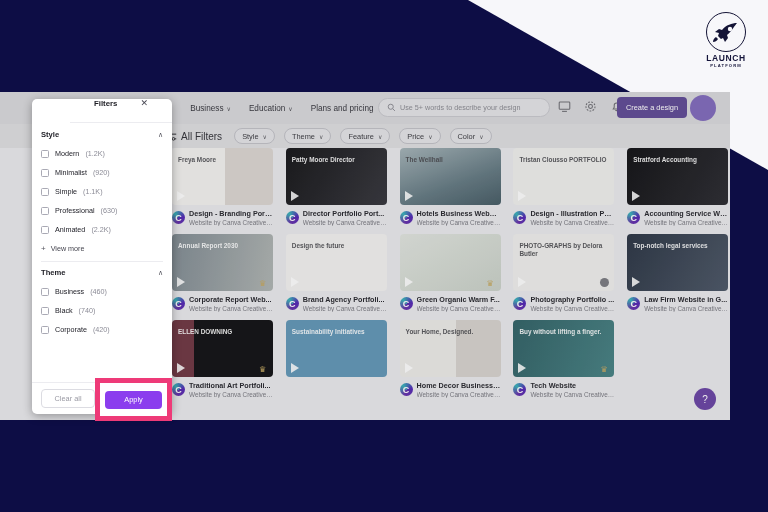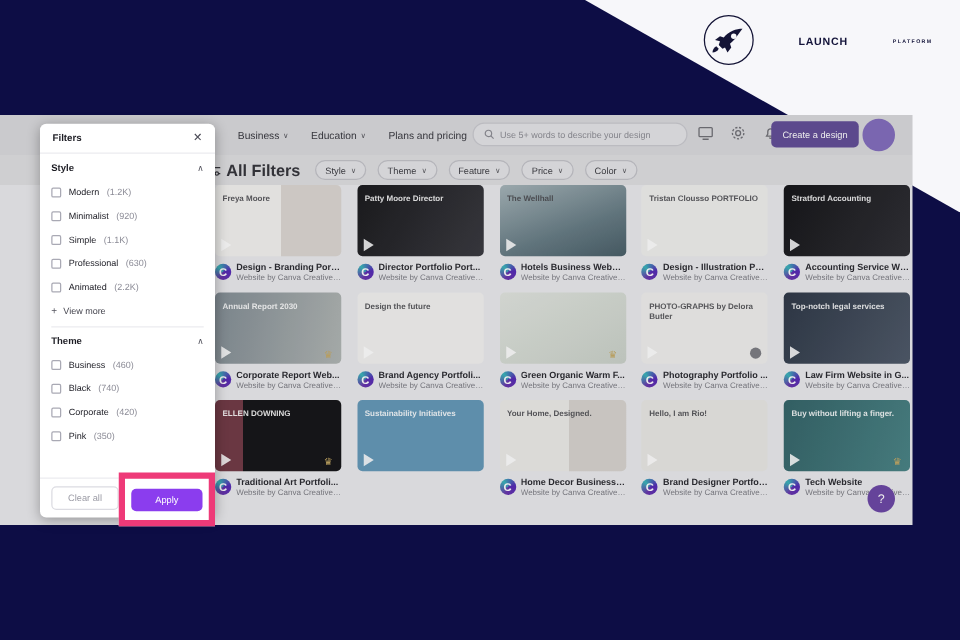--- a/index.html
+++ b/index.html
@@ -19,23 +19,22 @@
     top: 0; right: 0;
     width: 300px; height: 170px;
     background: #f7f7fa;
     clip-path: polygon(100% 0, 100% 100%, 0 0);
     z-index: 1;
   }
   .logo-block {
     position: absolute;
     top: 12px; right: 22px;
     z-index: 4;
-    display: flex; flex-direction: row;
+    display: flex; flex-direction: column;
     align-items: center;
-    gap: 36px;
   }
   .logo-circle {
     width: 40px; height: 40px;
     border-radius: 50%;
     border: 1.4px solid #141436;
     display: flex; align-items: center; justify-content: center;
     position: relative;
     overflow: hidden;
   }
   .logo-circle svg { display: block; }
@@ -113,21 +112,21 @@
   
   .filterbar {
     position: absolute; left: 0; top: 32px;
     width: 730px; height: 24px;
     background: #dedee3;
     display: flex; align-items: center;
   }
   .allfilters {
     margin-left: 166px;
     display: flex; align-items: center; gap: 4px;
-    font-size: 13px; font-weight: 700; color: #36363f;
+    font-size: 10px; font-weight: 400; color: #36363f;
   }
   .chiprow { display: flex; align-items: center; gap: 9px; margin-left: 12px; }
   .chip {
     height: 16px; padding: 0 7px;
     border: 1px solid #c2c2cb; border-radius: 8px;
     background: #e4e4e9;
     display: flex; align-items: center; gap: 4px;
     font-size: 7.4px; color: #3d3d47;
   }
   .grid-inner {
@@ -203,23 +202,24 @@
     width: 140px; height: 315px;
     background: #fff;
     border-radius: 5px;
     box-shadow: 0 2px 10px rgba(0,0,0,.32);
     z-index: 10;
     display: flex; flex-direction: column;
     overflow: hidden;
   }
   .panel-head {
     height: 24px; flex: none;
-    display: flex; align-items: center; justify-content: space-between;
-    padding: 0 10px;
+    display: flex; justify-content: space-between;
+    padding: 0 24px;
     border-bottom: 1px solid #ececf0;
+    margin-left: 38px;
   }
   .panel-title { font-size: 7.8px; font-weight: 700; color: #1d1d24; }
   .x-icon { font-size: 9px; color: #4a4a55; line-height: 1; }
   .panel-body { flex: 1; padding: 7px 9px 0 9px; overflow: hidden; }
   .sect-head {
     display: flex; align-items: center; justify-content: space-between;
     margin-bottom: 5px;
   }
   .sect-title { font-size: 7.6px; font-weight: 700; color: #1d1d24; }
   .chev { font-size: 7px; color: #55555f; }
@@ -532,33 +532,20 @@
             </div>
             <div class="meta">
               <div class="cv-logo"></div>
               <div class="meta-txt">
                 <div class="ttl">Home Decor Business ...</div>
                 <div class="sub">Website by Canva Creative ...</div>
               </div>
             </div>
           </div>
           <div class="card">
-            <div class="thumb" style="background:#e9e7e2">
-              <div style="position: absolute; left: 6px; top: 8px; right: 6px; font-size: 6.4px; line-height: 1.25; color: rgb(74, 74, 82); font-weight: 700; opacity: 0.9;">Hello, I am Rio!</div>
-              <div class="play"></div>
-            </div>
-            <div class="meta">
-              <div class="cv-logo"></div>
-              <div class="meta-txt">
-                <div class="ttl">Brand Designer Portfol...</div>
-                <div class="sub">Website by Canva Creative ...</div>
-              </div>
-            </div>
-          </div>
-          <div class="card">
             <div class="thumb" style="background:linear-gradient(110deg,#1f6b72,#2f8b8f)">
               <div style="position: absolute; left: 6px; top: 8px; right: 6px; font-size: 6.4px; line-height: 1.25; color: rgb(255, 255, 255); font-weight: 700; opacity: 0.9;">Buy without lifting a finger.</div>
               <div class="play"></div>
               <div class="crown">♛</div>
             </div>
             <div class="meta">
               <div class="cv-logo"></div>
               <div class="meta-txt">
                 <div class="ttl">Tech Website</div>
                 <div class="sub">Website by Canva Creative ...</div>
@@ -623,25 +610,20 @@
         <div class="opt">
           <div class="cb"></div>
           <span class="opt-label">Black</span>
           <span class="opt-count">(740)</span>
         </div>
         <div class="opt">
           <div class="cb"></div>
           <span class="opt-label">Corporate</span>
           <span class="opt-count">(420)</span>
         </div>
-        <div class="opt">
-          <div class="cb"></div>
-          <span class="opt-label">Pink</span>
-          <span class="opt-count">(350)</span>
-        </div>
       </div>
     <div class="panel-foot">
       <div class="btn-clear">Clear all</div>
       <div class="btn-apply" style="visibility:hidden">Apply</div>
     </div>
   </div>
 
   <div class="hl-box">
     <div class="btn-apply">Apply</div>
   </div>

